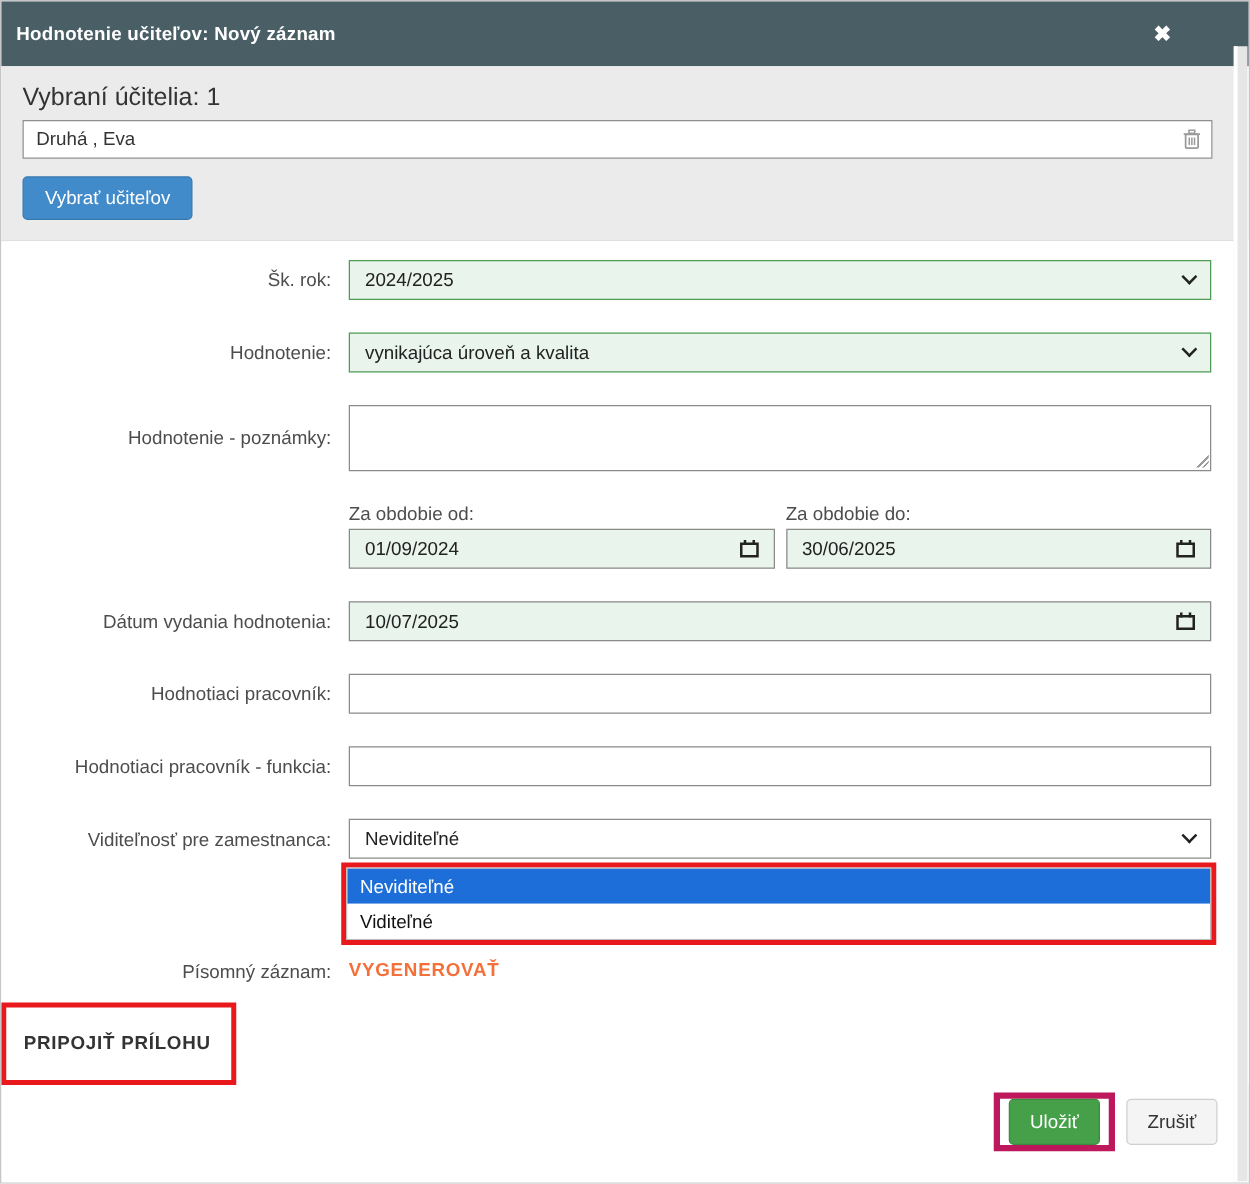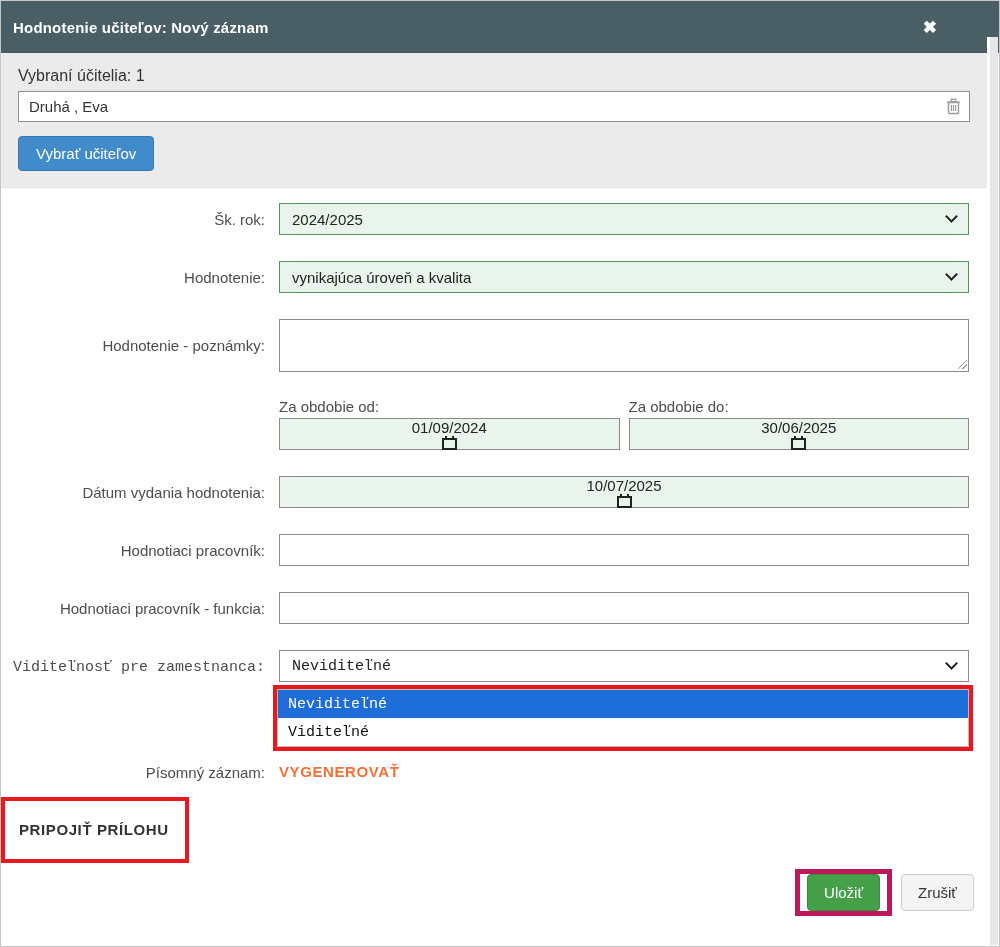--- a/index.html
+++ b/index.html
@@ -9,21 +9,21 @@
   
   .modal-header { height: 52px; background: #4a5e66; color: #fff; display: flex; align-items: center; justify-content: space-between; padding: 0 14px 0 12px; }
   .modal-title { font-size: 15px; font-weight: bold; letter-spacing: .2px; }
   .close-btn { color: #fff; font-size: 17px; font-weight: bold; cursor: pointer; line-height: 1; margin-right: 48px; }
 
   
   .gutter { position: absolute; top: 36px; right: 1px; bottom: 1px; width: 11px; background: #e6e6e6; border-left: 3px solid #fff; }
 
   
   .teacher-section { background: #ebebeb; padding: 14px 17px 16px 17px; border-bottom: 1px solid #e0e0e0; }
-  .teacher-label { font-size: 16px; color: #333; margin-bottom: 6px; }
+  .teacher-label { font-size: 20px; color: #333; margin-bottom: 6px; }
   .teacher-box { position: relative; height: 31px; background: #fff; border: 1px solid #8f8f8f; display: flex; align-items: center; }
   .teacher-input { border: 0; outline: 0; flex: 1; height: 100%; font-size: 15px; color: #333; padding-left: 10px; font-family: "Liberation Sans", sans-serif; background: transparent; }
   .trash { position: absolute; right: 8px; top: 6px; cursor: pointer; }
   .pick-btn { margin-top: 14px; background: #428bca; border: 1px solid #3579b3; color: #ffffff; font-size: 15px; padding: 8px 17px; border-radius: 4px; cursor: pointer; font-family: Liberation Sans, sans-serif; }
 
   
   .form-area { padding: 15px 30px 0 0; background: #fff; }
   .form-row { display: flex; align-items: center; margin-bottom: 26px; }
   .lbl { width: 278px; text-align: right; padding-right: 14px; font-size: 15px; color: #4d4d4d; flex-shrink: 0; }
   .fld { flex: 1; position: relative; }
@@ -34,21 +34,21 @@
   .sel { cursor: pointer; justify-content: space-between; }
   .chev { width: 9px; height: 9px; border-right: 2px solid #222; border-bottom: 2px solid #222; transform: rotate(45deg); margin-top: -5px; flex-shrink: 0; }
   .txa { height: 53px; align-items: flex-start; padding-top: 6px; resize: none; font-family: "Liberation Sans", sans-serif; outline: 0; }
   .resize-grip { position: absolute; right: 2px; bottom: 3px; width: 11px; height: 11px; background:
       linear-gradient(135deg, transparent 0 55%, #9a9a9a 55% 63%, transparent 63% 75%, #9a9a9a 75% 83%, transparent 83%); }
 
   .cal { width: 15px; height: 14px; position: relative; flex-shrink: 0; }
   .cal .body { position: absolute; inset: 2px 0 0 0; border: 2px solid #222; }
   .cal .tab1, .cal .tab2 { position: absolute; top: 0; width: 2px; height: 4px; background: #222; }
   .cal .tab1 { left: 3px; } .cal .tab2 { right: 3px; }
-  .datebox { justify-content: space-between; cursor: pointer; flex-direction: column; }
+  .datebox { justify-content: space-between; cursor: pointer; }
 
   .two-col { display: flex; gap: 9px; align-items: flex-start; }
   .half { flex: 1; }
   .over-lbl { font-size: 15px; color: #4d4d4d; margin-bottom: 3px; }
 
   
   .dd-wrap { margin-top: 3px; position: relative; left: -6px; width: calc(100% + 10px); }
   .dd-redbox { border: 4px solid #e8181d; background: #fff; }
   .dd-list { border: 1px solid #bbb; }
   .dd-opt { height: 28px; display: flex; align-items: center; padding: 0 10px; font-size: 15px; color: #111; background: #fff; cursor: pointer; }
@@ -174,21 +174,21 @@
       </div>
     </div>
 
     <div class="form-row">
       <div class="lbl">Hodnotiaci pracovník - funkcia:</div>
       <div class="fld">
         <input class="inp" style="outline: 0px; font-family: &quot;Liberation Sans&quot;, sans-serif;" value="">
       </div>
     </div>
 
-    <div class="form-row" style="align-items:flex-start; margin-bottom:12px;font-family:Liberation Mono, monospace;">
+    <div class="form-row" style="align-items:flex-start; margin-bottom:12px;">
       <div class="lbl" style="padding-top:9px;">Viditeľnosť pre zamestnanca:</div>
       <div class="fld">
         <div class="sel">
           <span>Neviditeľné</span>
           <span class="chev"></span>
         </div>
         <div class="dd-wrap">
           <div class="dd-redbox">
             <div class="dd-list">
               <div class="dd-opt hl">Neviditeľné</div>

